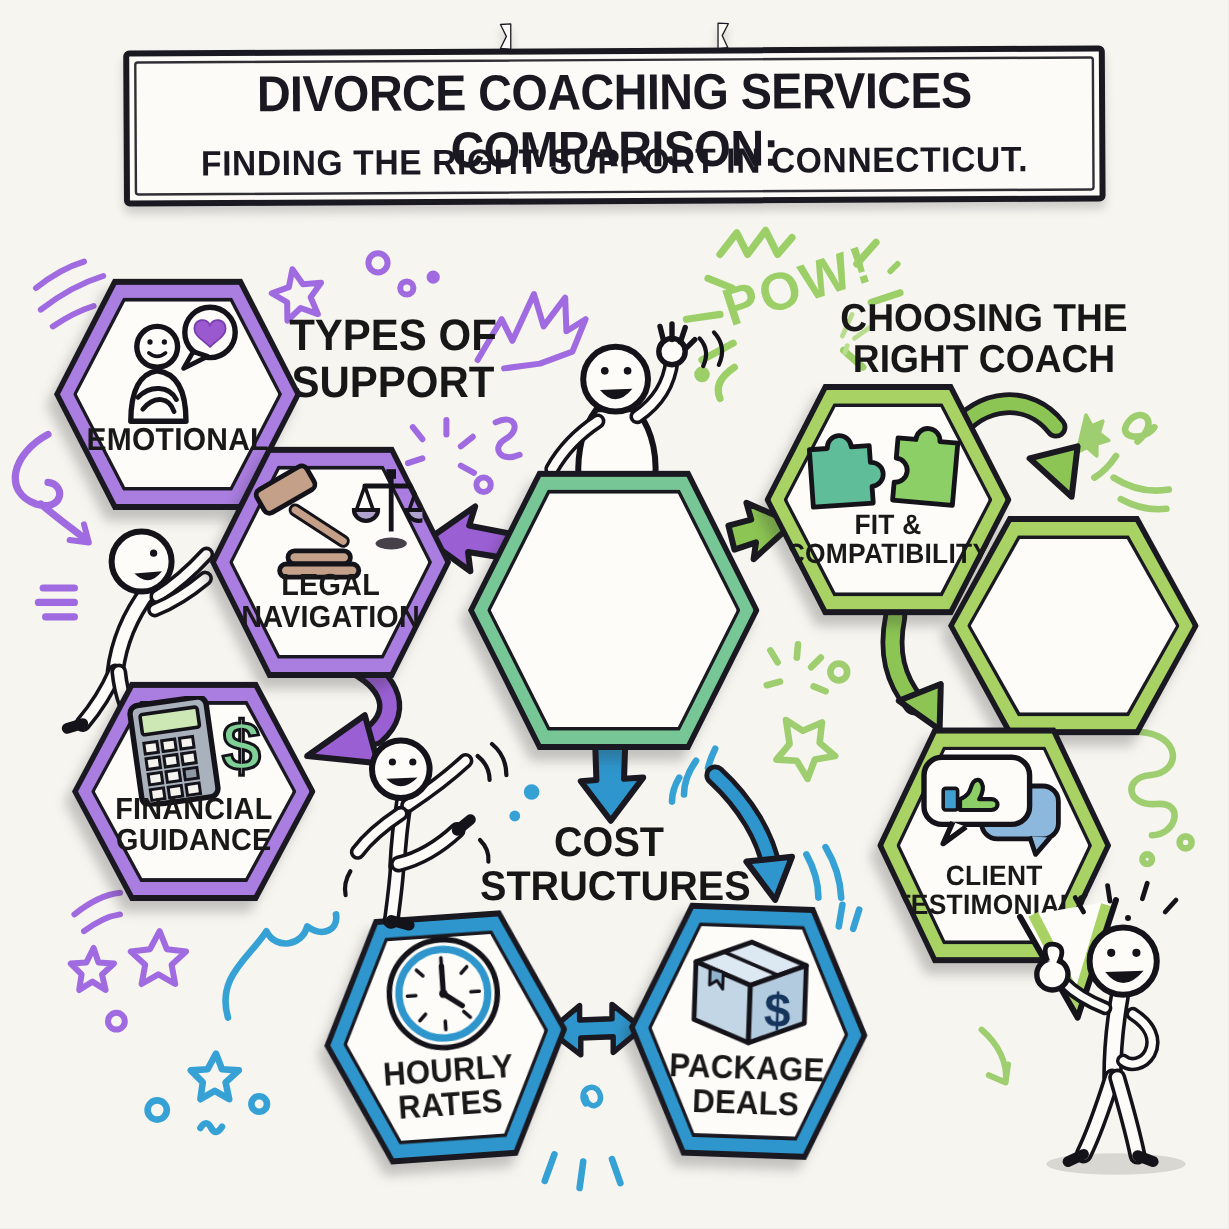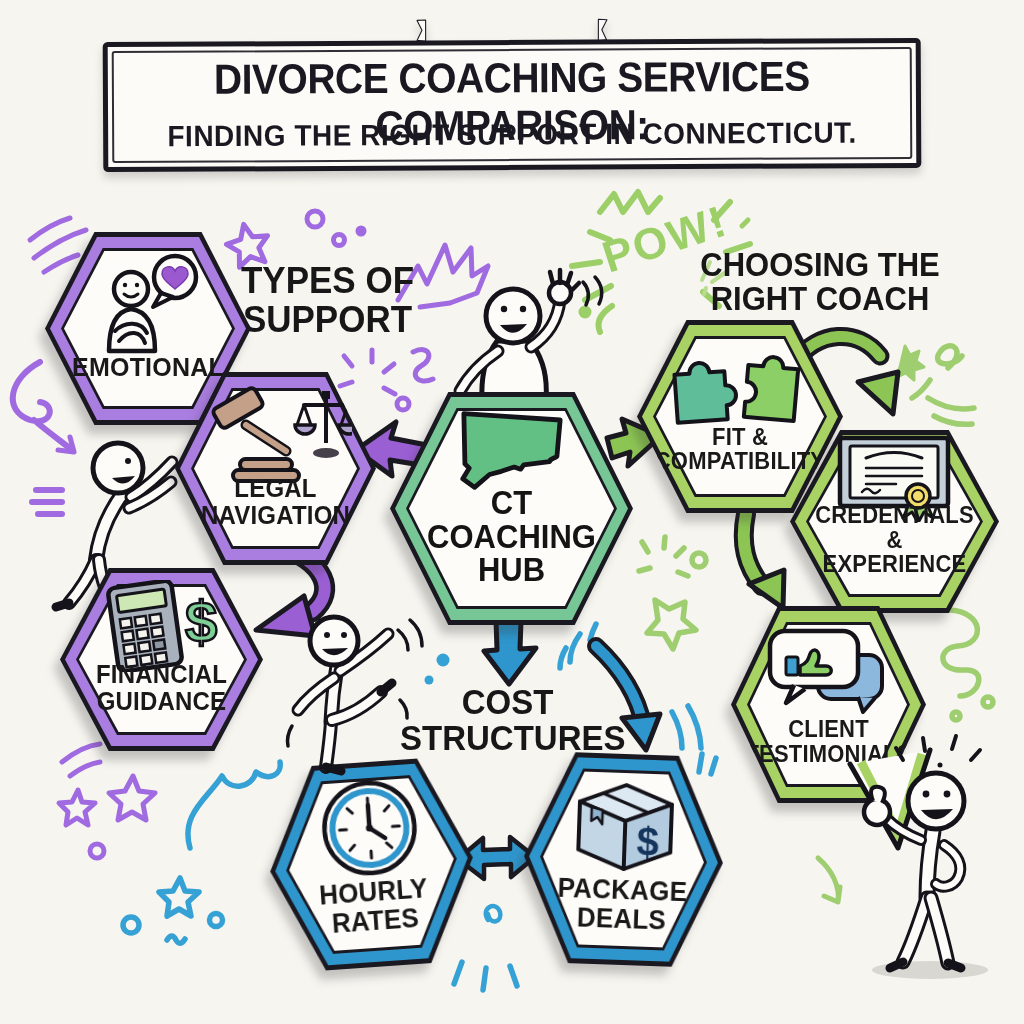--- a/index.html
+++ b/index.html
@@ -332,32 +332,20 @@
         </div>
       </div>
     </div>
   </div>
 
   <div class="hexwrap" id="hx-hub">
     <div class="hex green">
         <div class="lyr band"></div>
         <div class="lyr edge"></div>
         <div class="lyr core"></div>
-      <div class="hex-content">
-        <div class="hex-icon">
-          <svg width="124" height="92" viewBox="0 0 110 86">
-            <path d="M10,8 L100,14 L97,48 C95,50 92,49 90,53 L66,56 L63,60 L57,58 L45,62 L34,65 L20,77 L9,69 L15,59 L11,55 Z" fill="#63c084" stroke="#15131a" stroke-width="4.5" stroke-linejoin="round"></path>
-          </svg>
-        </div>
-        <div class="hub-label">
-          <div>CT</div>
-            <div>COACHING</div>
-            <div>HUB</div>
-        </div>
-      </div>
     </div>
   </div>
 
   <div class="hexwrap" id="hx-fit">
     <div class="hex lime">
         <div class="lyr band"></div>
         <div class="lyr edge"></div>
         <div class="lyr core"></div>
       <div class="hex-content">
         <div class="hex-icon">
@@ -372,39 +360,20 @@
         </div>
       </div>
     </div>
   </div>
 
   <div class="hexwrap" id="hx-credentials">
     <div class="hex lime">
         <div class="lyr band"></div>
         <div class="lyr edge"></div>
         <div class="lyr core"></div>
-      <div class="hex-content">
-        <div class="hex-icon">
-          <svg width="122" height="88" viewBox="0 0 122 88">
-            <rect x="6" y="4" width="108" height="68" rx="3" fill="#c3cfd8" stroke="#15131a" stroke-width="4.5"></rect>
-            <rect x="16" y="12" width="88" height="52" rx="2" fill="#fbfbf6" stroke="#15131a" stroke-width="3"></rect>
-            <path d="M32,24 q28,-11 56,0" fill="none" stroke="#15131a" stroke-width="3" stroke-linecap="round"></path>
-            <path d="M32,34 h56 M32,42 h56 M32,50 h30" stroke="#15131a" stroke-width="2.5" stroke-linecap="round"></path>
-            <path d="M28,58 q5,-6 9,-1 q4,5 9,-1" fill="none" stroke="#15131a" stroke-width="2.5" stroke-linecap="round"></path>
-            <path d="M76,68 l-7,16 l9,-6 l5,9 l5,-16 z" fill="#9fce70" stroke="#15131a" stroke-width="3" stroke-linejoin="round"></path>
-            <path d="M92,68 l7,16 l-9,-6 l-5,9 l-5,-16 z" fill="#9fce70" stroke="#15131a" stroke-width="3" stroke-linejoin="round"></path>
-            <circle cx="84" cy="62" r="12" fill="#f2dc6a" stroke="#15131a" stroke-width="3.5"></circle>
-            <circle cx="84" cy="62" r="6" fill="none" stroke="#15131a" stroke-width="2"></circle>
-          </svg>
-        </div>
-        <div class="hex-label">
-          <div>CREDENTIALS &amp;</div>
-            <div>EXPERIENCE</div>
-        </div>
-      </div>
     </div>
   </div>
 
   <div class="hexwrap" id="hx-testimonials">
     <div class="hex lime">
         <div class="lyr band"></div>
         <div class="lyr edge"></div>
         <div class="lyr core"></div>
       <div class="hex-content">
         <div class="hex-icon">

